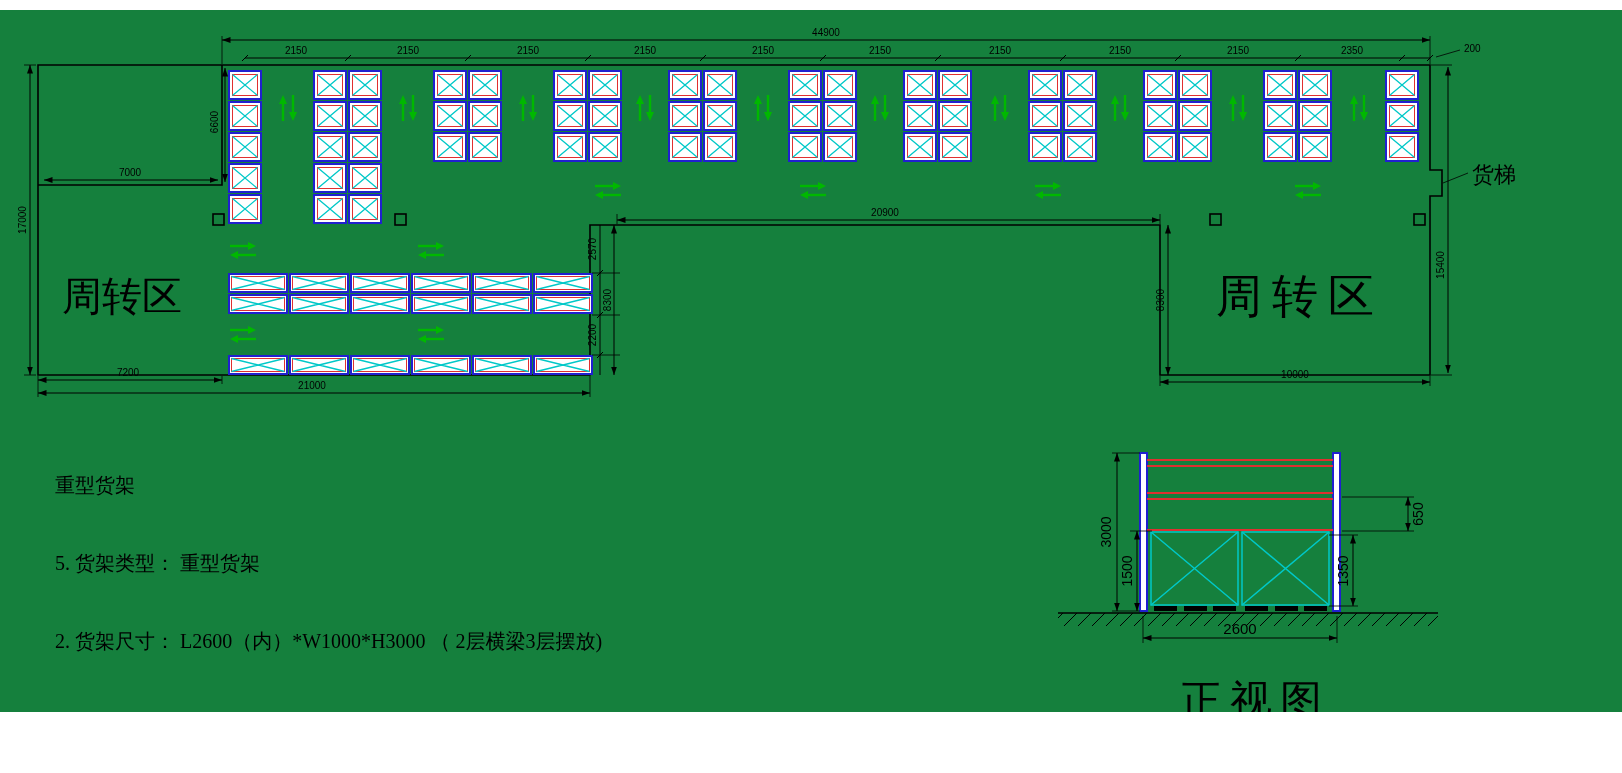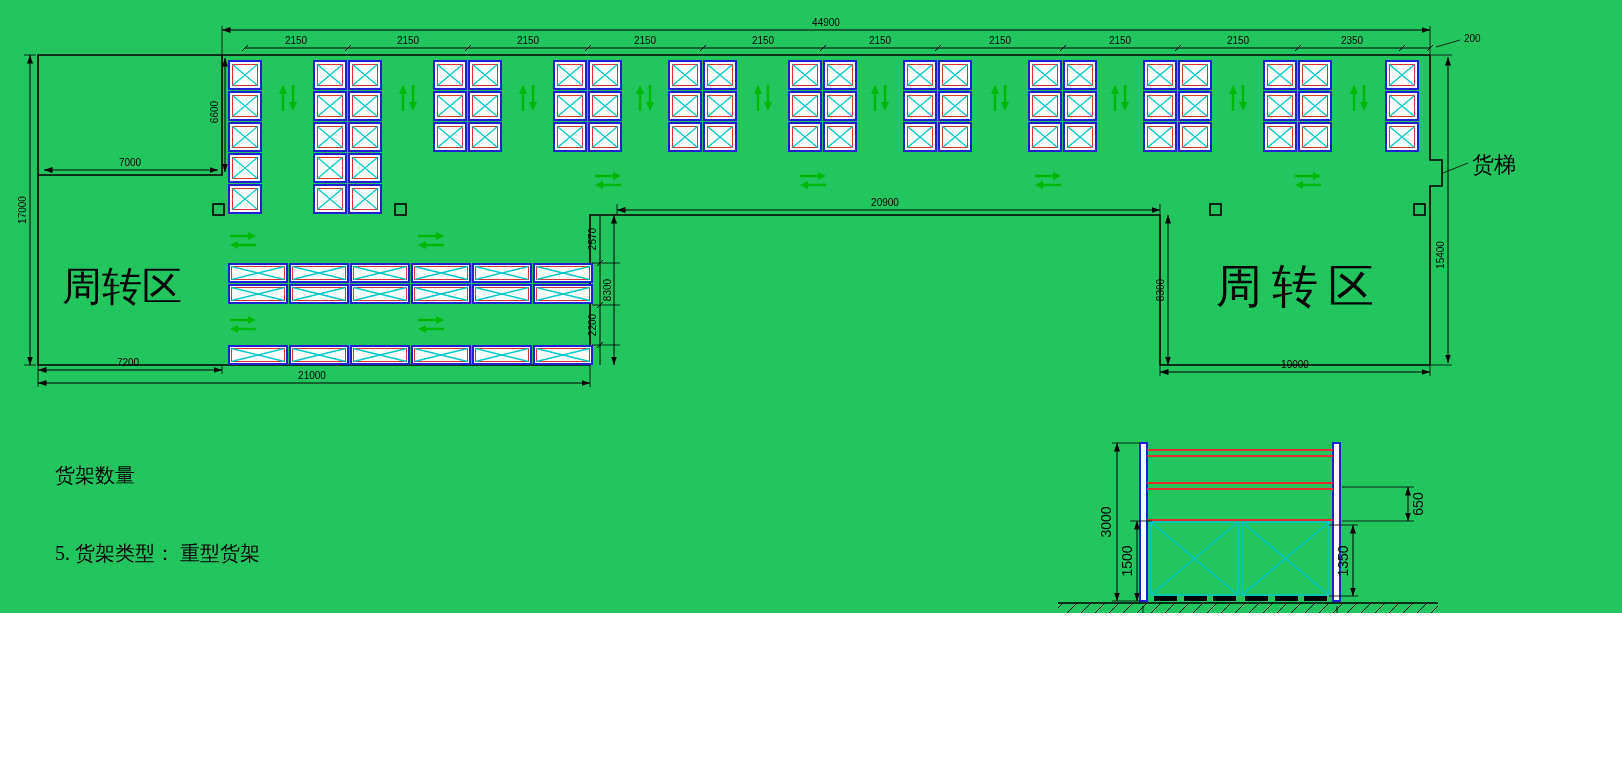--- a/index.html
+++ b/index.html
@@ -1,17 +1,17 @@
 <!DOCTYPE html>
 <html><head>
 <meta charset="utf-8">
 <style>
   html,body{margin:0;padding:0;background:#fff;}
-  .canvas{position:relative;width:1622px;height:613px;background:#22c55e;overflow:hidden;
-          font-family:"Liberation Sans",sans-serif;color:#000;}
+  .canvas{position:relative;width:1622px;height:702px;background:#15803d;overflow:hidden;
+          font-family:"Liberation Sans",sans-serif;color:#000;margin-top:10px;}
   svg{position:absolute;left:0;top:0;}
   
   .wall{fill:none;stroke:#000;stroke-width:1.6;}
   .dim{stroke:#000;stroke-width:1;fill:none;}
   .ext{stroke:#000;stroke-width:0.8;fill:none;}
   .tick{stroke:#000;stroke-width:1;}
   .ga{stroke:#00b800;stroke-width:2.4;}
   .beam{stroke:#e03030;stroke-width:2;}
   .ground{stroke:#000;stroke-width:1.6;}
   text{fill:#000;}
@@ -279,18 +279,19 @@
       <line x1="1337" y1="606" x2="1337" y2="633" class="ext"></line>
       <line x1="1143" y1="628" x2="1337" y2="628" class="dim" marker-start="url(#arr)" marker-end="url(#arr)"></line>
       <text x="1240" y="624" text-anchor="middle" class="dimtxtW">2600</text>
     </g>
 
     <text x="1255" y="705" text-anchor="middle" class="fvTitle">正视图</text>
   </g>
 </svg>
 
   <div class="notes">
-    <div>货架数量</div>
+    <div>重型货架</div>
     <div>5. 货架类型： 重型货架</div>
+    <div>2. 货架尺寸： L2600（内）*W1000*H3000 （ 2层横梁3层摆放)</div>
     
   </div>
 
 </div>
 
 </body></html>

